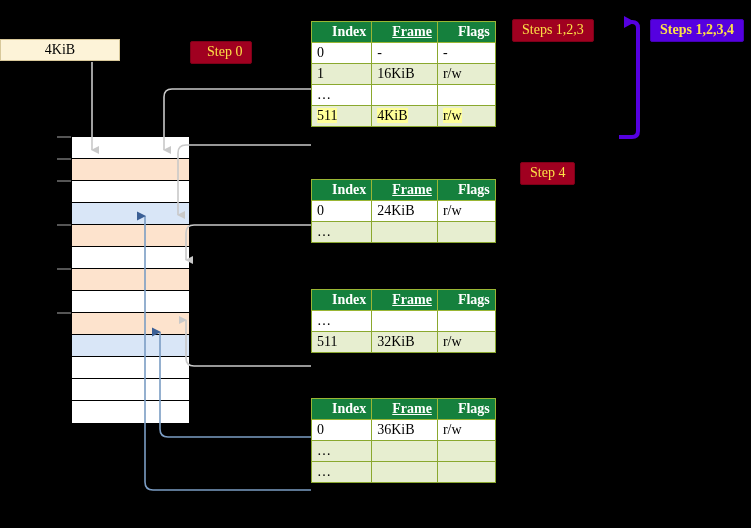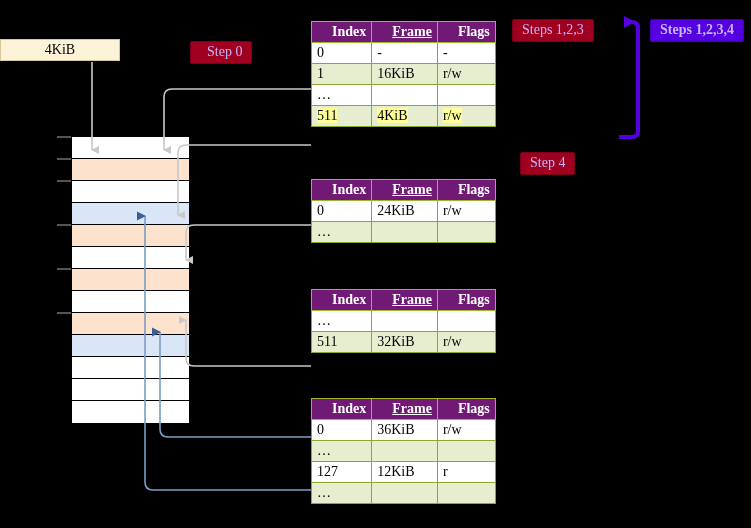--- a/index.html
+++ b/index.html
@@ -7,45 +7,45 @@
        font-family:"Liberation Serif", serif;}
   .abs{position:absolute;}
 
   
   #kib-box{left:0;top:39px;width:120px;height:22px;background:#fdf3d8;
            border:1px solid #d8c89a;box-sizing:border-box;
            display:flex;align-items:center;justify-content:center;
            font-size:14px;color:#000;}
 
   
-  .badge{padding:2px 9px 3px 9px;font-size:14px;color:#c4b5fd;
+  .badge{padding:2px 9px 3px 9px;font-size:14px;color:#fde047;
          border-radius:2px;white-space:nowrap;line-height:1.15;}
   .badge-red{background:#a00020;border:1px solid #7e0018;}
   .badge-blue{background:#5500e0;border:1px solid #4400b4;font-weight:bold;}
   #step0{left:190px;top:41px;padding-left:16px;}
   #steps123{left:512px;top:19px;}
   #steps1234{left:650px;top:19px;}
-  #step4{left:520px;top:152px;}
+  #step4{left:520px;top:162px;}
 
   
   #memcol{left:71px;top:136px;width:119px;height:279px;
           border:1px solid #000;box-sizing:border-box;background:#fff;}
   .memrow{height:22px;border-bottom:1px solid #000;box-sizing:border-box;}
   .memrow:last-child{border-bottom:none;}
   .m-white{background:#ffffff;}
   .m-orange{background:#fde3cd;}
   .m-blue{background:#d9e6f7;}
 
   
   .ptable{position:absolute;border-collapse:collapse;
           border:1px solid #8aa82e;font-size:14px;background:#fff;}
   .ptable td,.ptable th{border:1px solid #8aa82e;padding:2px 5px;
           height:20px;box-sizing:border-box;text-align:left;
           font-weight:normal;color:#000;vertical-align:middle;}
-  .ptable th{background:#701a75;color:#ffffff;font-weight:bold;
+  .ptable th{background:#15803d;color:#ffffff;font-weight:bold;
           font-size:14px;border:1px solid #9ab634;padding-left:20px;}
   .ptable tr.alt td{background:#e7eed0;}
   .ptable td.c-index{width:56px;}
   .ptable td.c-frame{width:58px;}
   .ptable td.c-flags{width:55px;}
   .ptable th.c-index{width:56px;}
   .ptable th.c-frame{width:58px;text-decoration:underline;}
   .ptable th.c-flags{width:55px;}
   .hl{background:#ffff99 !important;}
 
@@ -163,25 +163,20 @@
       <tr>
         <td class="c-index">0</td>
         <td class="c-frame">36KiB</td>
         <td class="c-flags">r/w</td>
       </tr>
       <tr class="alt">
         <td class="c-index">…</td>
         <td class="c-frame"></td>
         <td class="c-flags"></td>
       </tr>
-      <tr>
-        <td class="c-index">127</td>
-        <td class="c-frame">12KiB</td>
-        <td class="c-flags">r</td>
-      </tr>
       <tr class="alt">
         <td class="c-index">…</td>
         <td class="c-frame"></td>
         <td class="c-flags"></td>
       </tr>
     </tbody>
   </table>
 
 <svg id="wires" viewBox="0 0 751 528" xmlns="http://www.w3.org/2000/svg">
   <defs>

